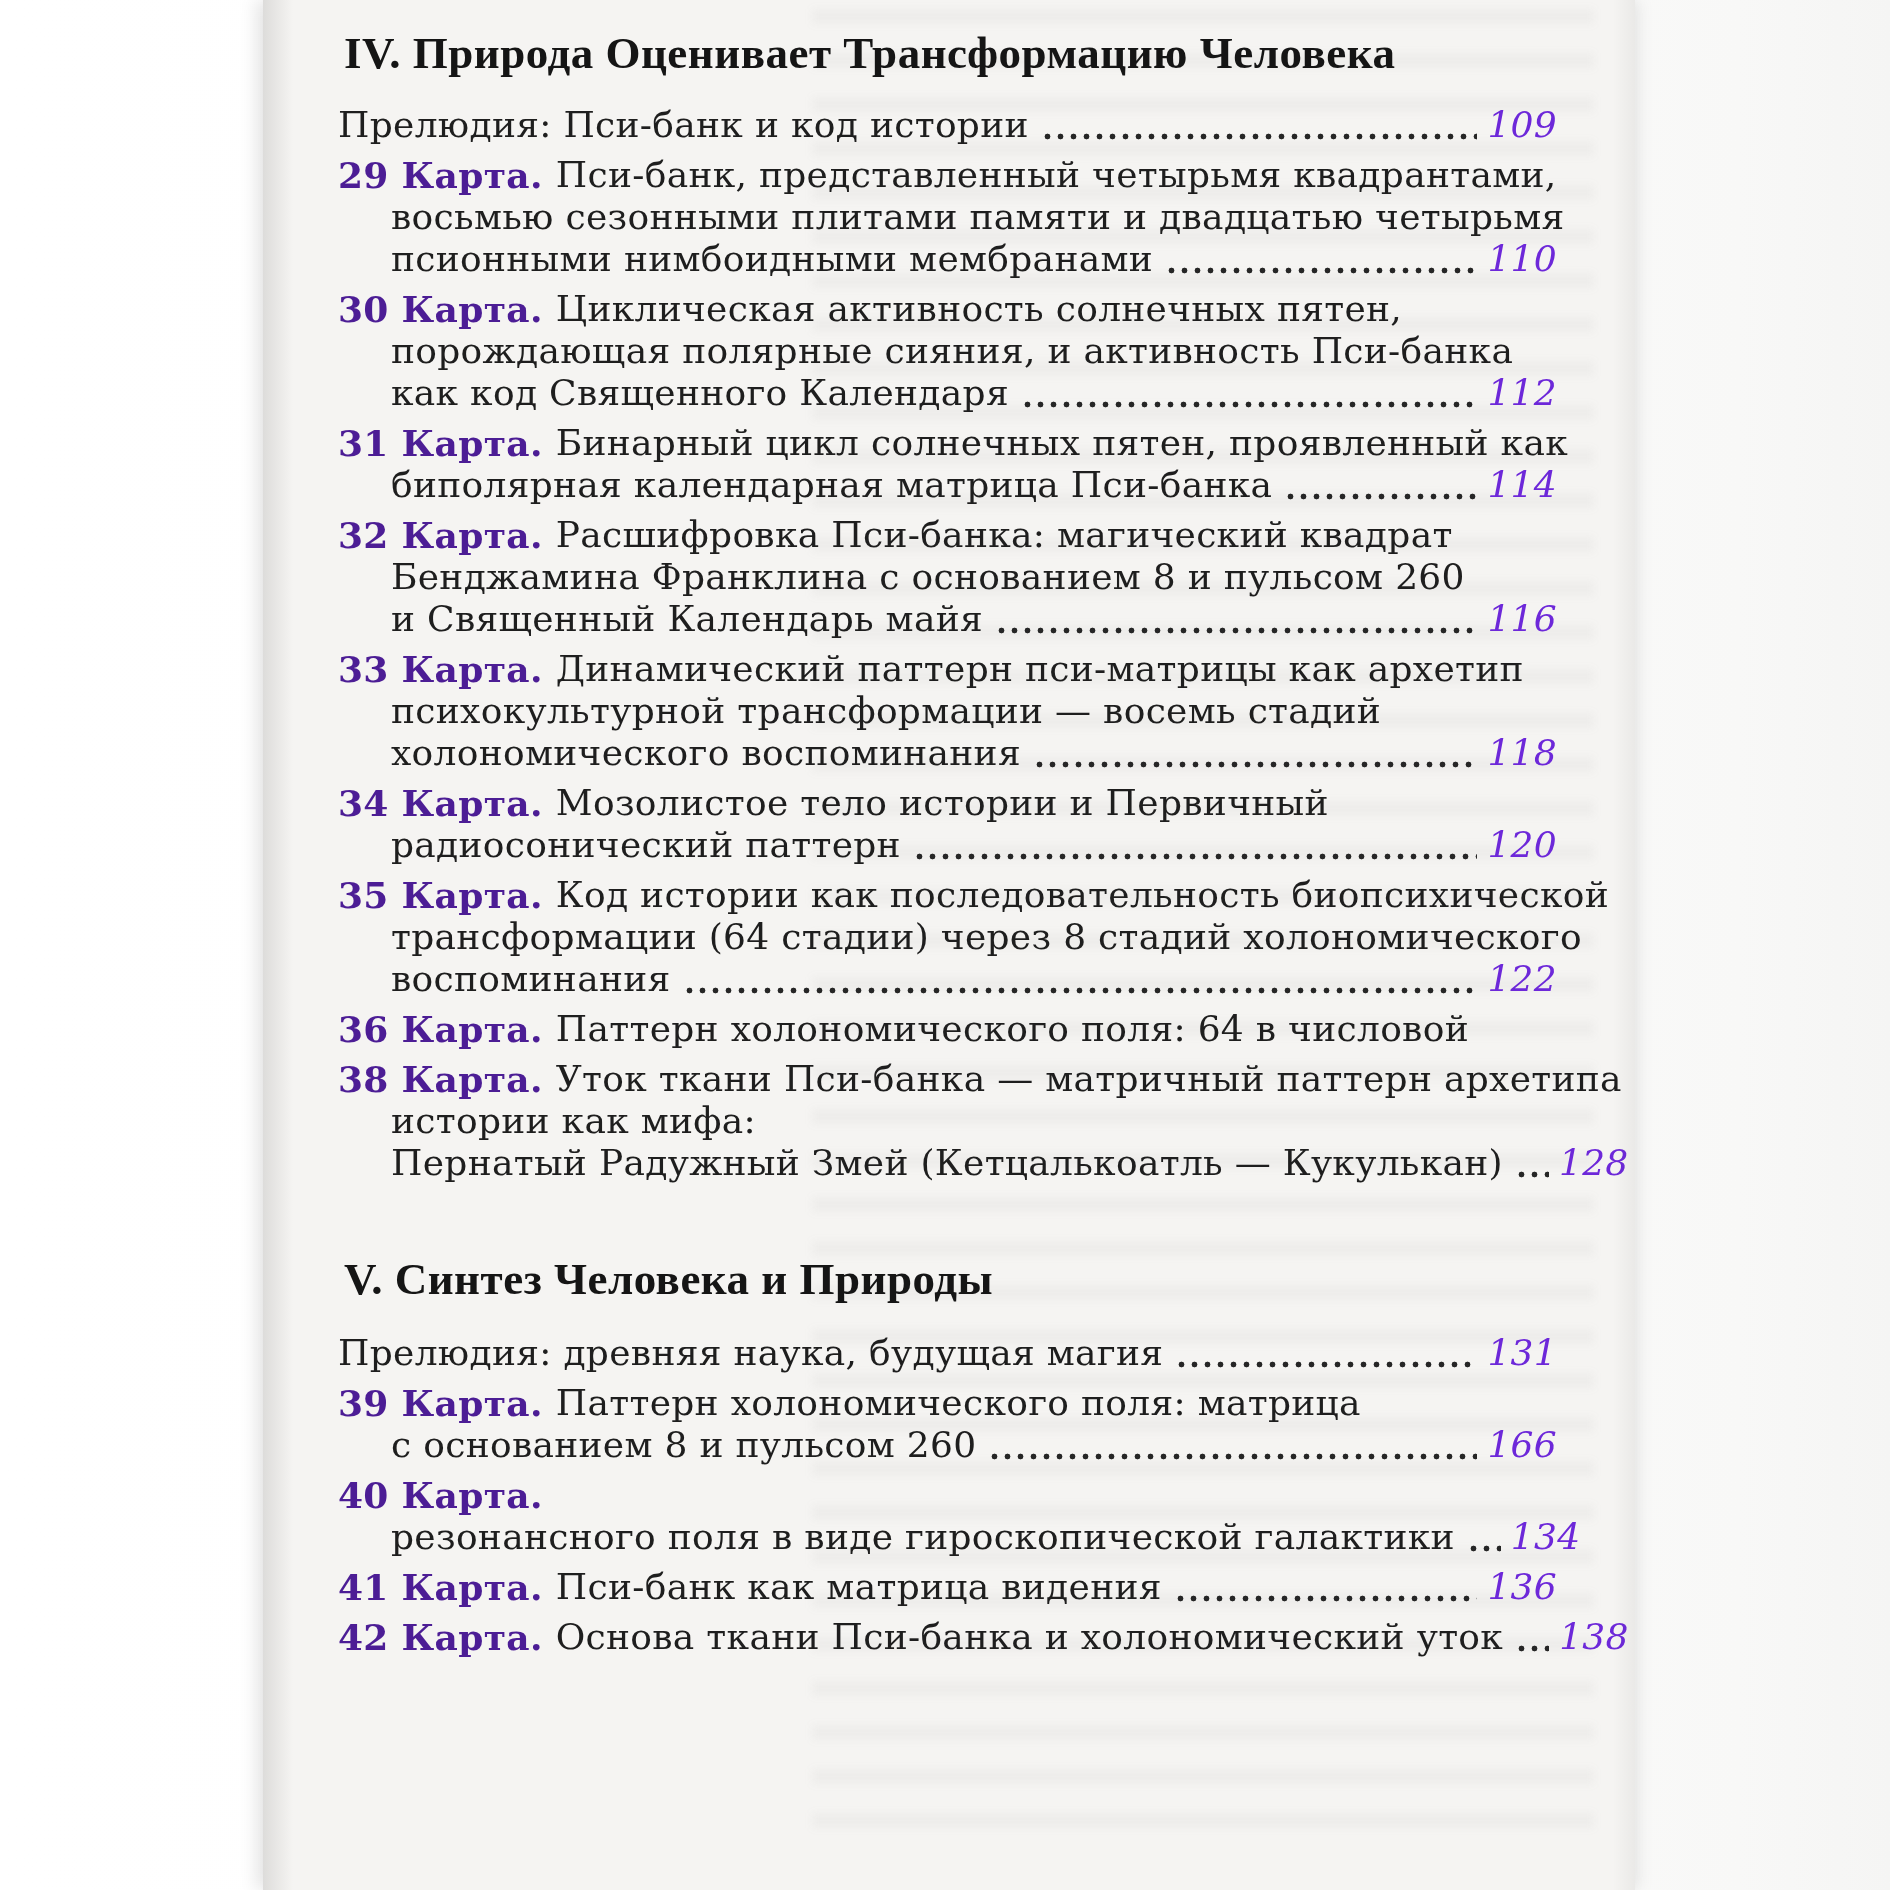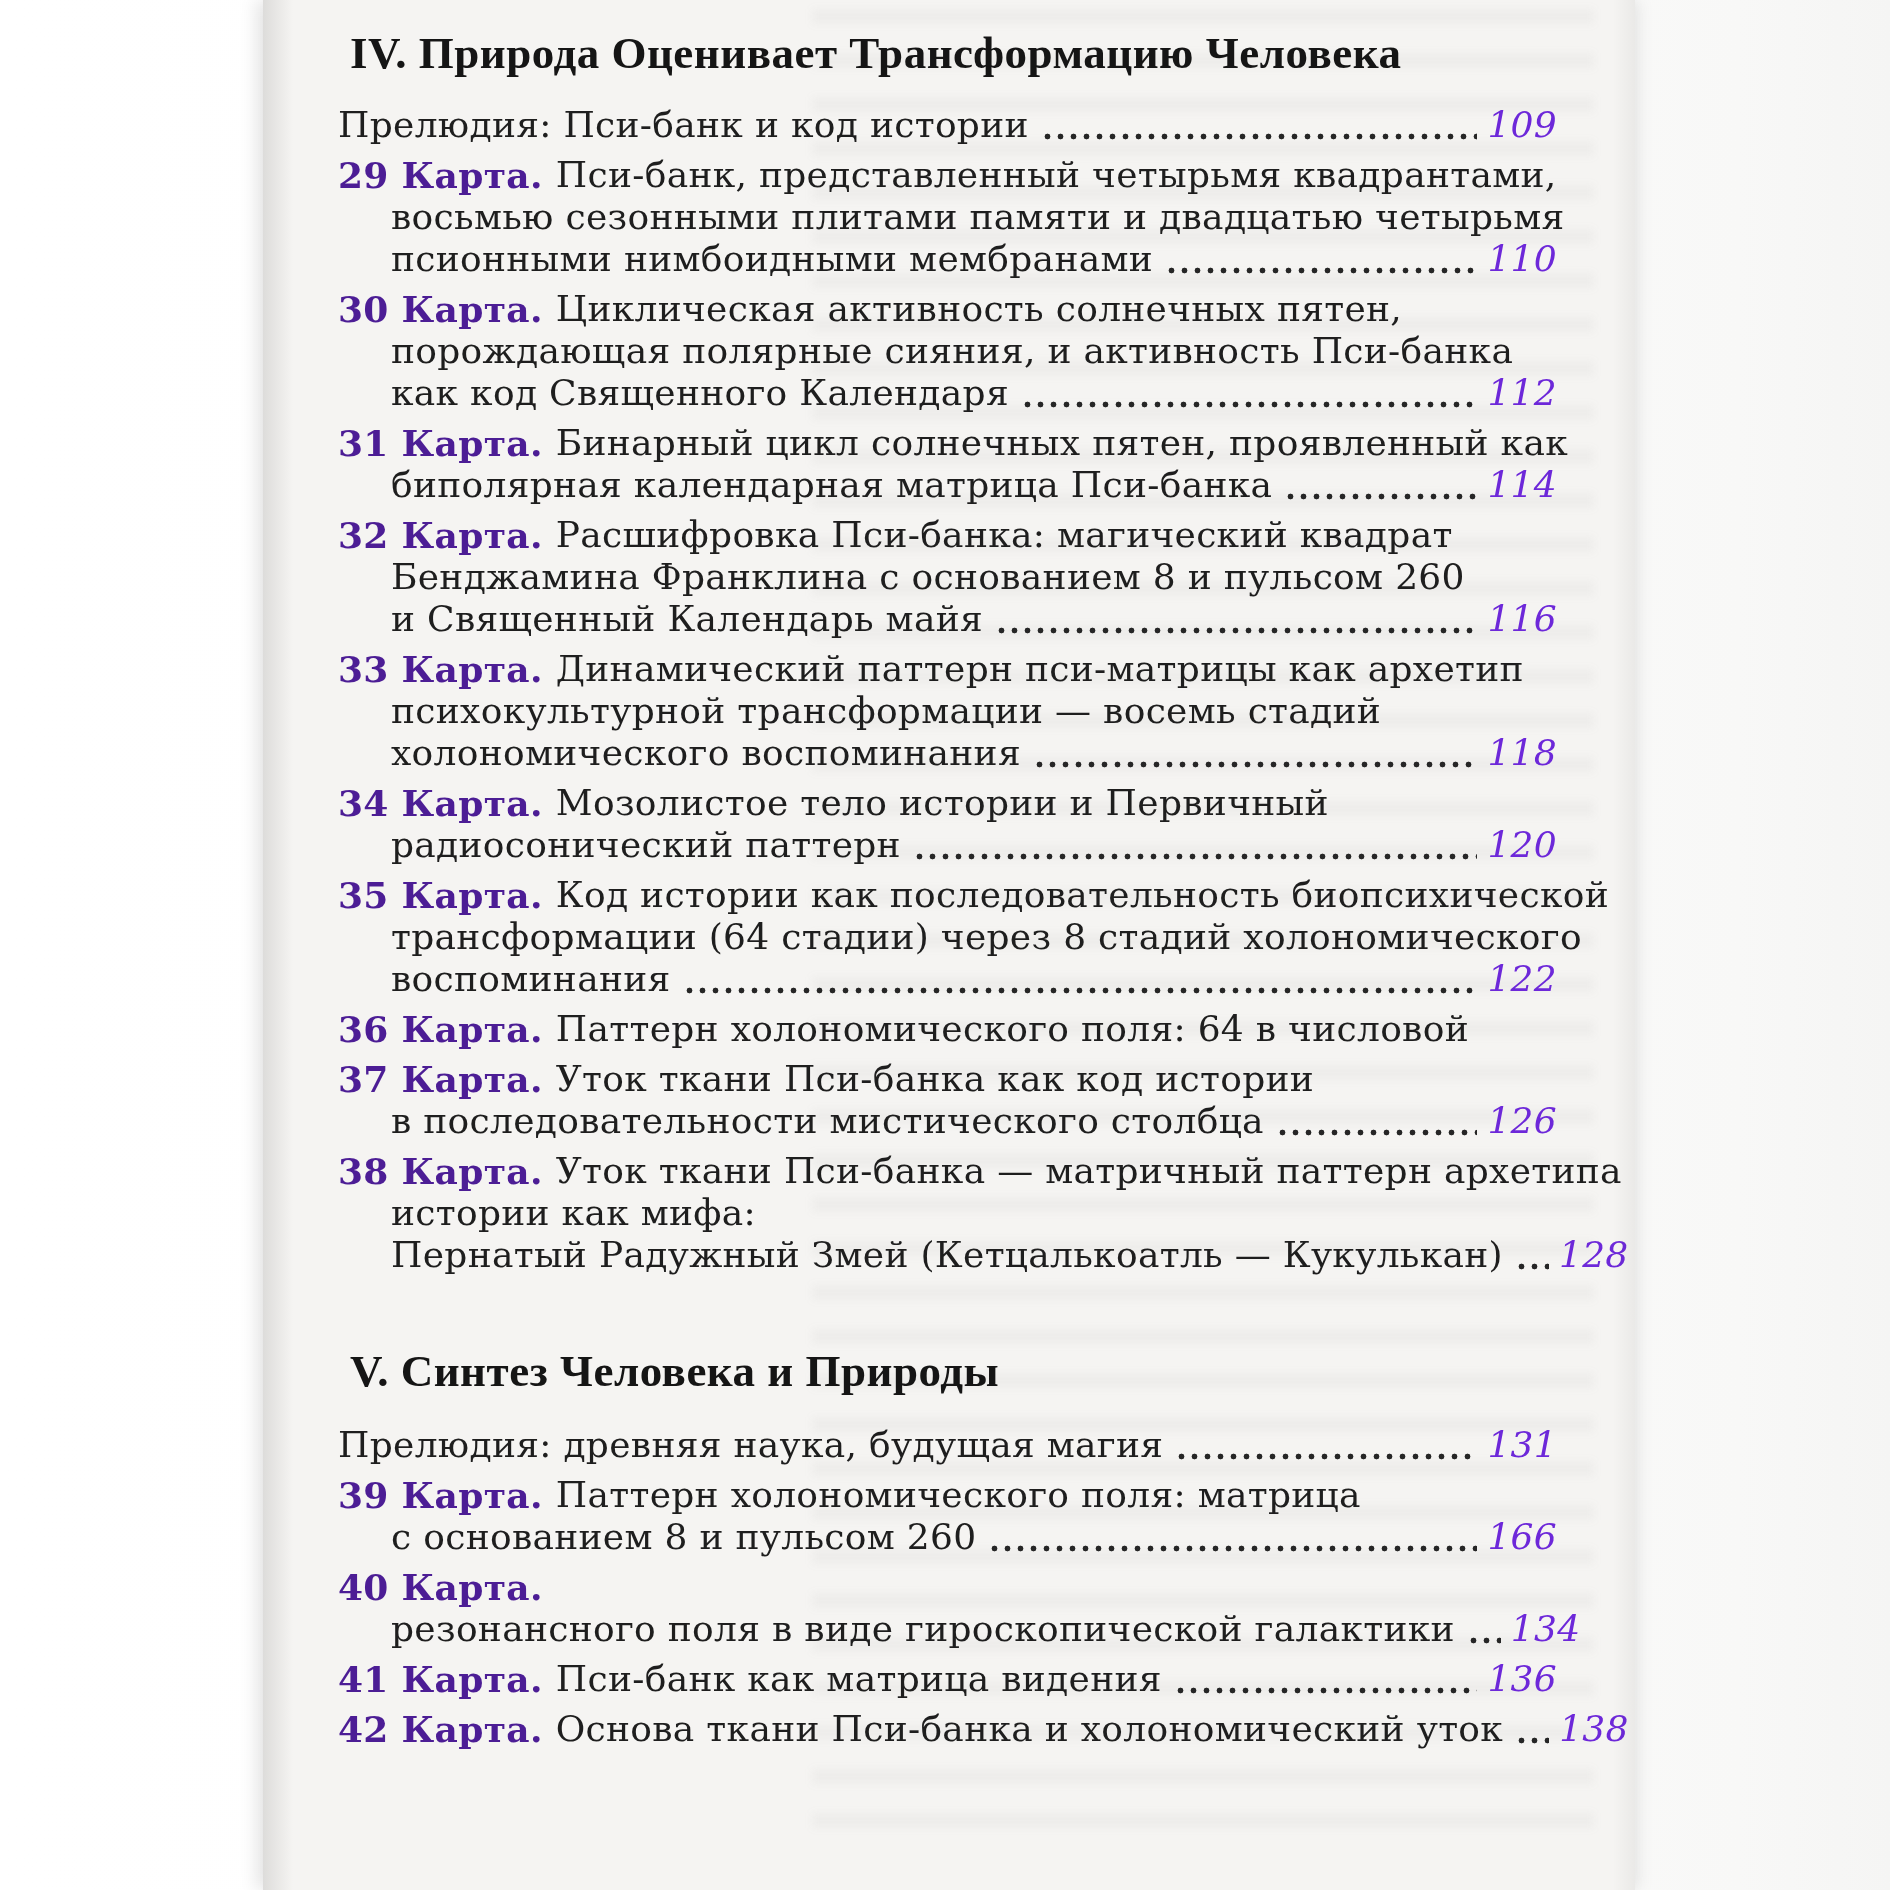--- a/index.html
+++ b/index.html
@@ -36,21 +36,21 @@
     pointer-events: none;
   }
   .toc {
     position: absolute; left: 75px; right: 78px; top: 26px;
     color: #1e1e1e;
     font-size: 36px; line-height: 42px; letter-spacing: 0.3px;
   }
   .section-heading {
     font-family: "Liberation Serif", "DejaVu Serif", serif;
     font-weight: bold; font-size: 45px; line-height: 54px; letter-spacing: 0.5px;
-    color: #151515; margin: 0 0 24px 12px;
+    color: #151515; margin: 0 0 24px 6px;
   }
   .section-heading.later { margin-top: 68px; margin-bottom: 26px; }
   .entry { margin-bottom: 8px; }
   .line { display: flex; align-items: flex-end; white-space: nowrap; }
   .line.cont { padding-left: 53px; }
   .num { font-weight: bold; margin-right: 13px; color: #4c1d95; }
   .leader {
     flex: 1 1 auto; min-width: 34px; height: 10px;
     align-self: flex-end; margin: 0 10px 5px 12px;
     background-image: radial-gradient(circle, #262626 2.6px, rgba(0,0,0,0) 3.2px);
@@ -166,31 +166,20 @@
           </div>
         </div>
         <div class="entry">
           <div class="line">
             <span class="num">36 Карта.</span>
             <span class="txt">Паттерн холономического поля: 64 в числовой</span>
           </div>
         </div>
         <div class="entry">
           <div class="line">
-            <span class="num">37 Карта.</span>
-            <span class="txt">Уток ткани Пси-банка как код истории</span>
-          </div>
-          <div class="line cont">
-            <span class="txt">в последовательности мистического столбца</span>
-            <span class="leader"></span>
-            <span class="pagenum">126</span>
-          </div>
-        </div>
-        <div class="entry">
-          <div class="line">
             <span class="num">38 Карта.</span>
             <span class="txt">Уток ткани Пси-банка — матричный паттерн архетипа</span>
           </div>
           <div class="line cont">
             <span class="txt">истории как мифа:</span>
           </div>
           <div class="line cont">
             <span class="txt">Пернатый Радужный Змей (Кетцалькоатль — Кукулькан)</span>
             <span class="leader"></span>
             <span class="pagenum">128</span>

